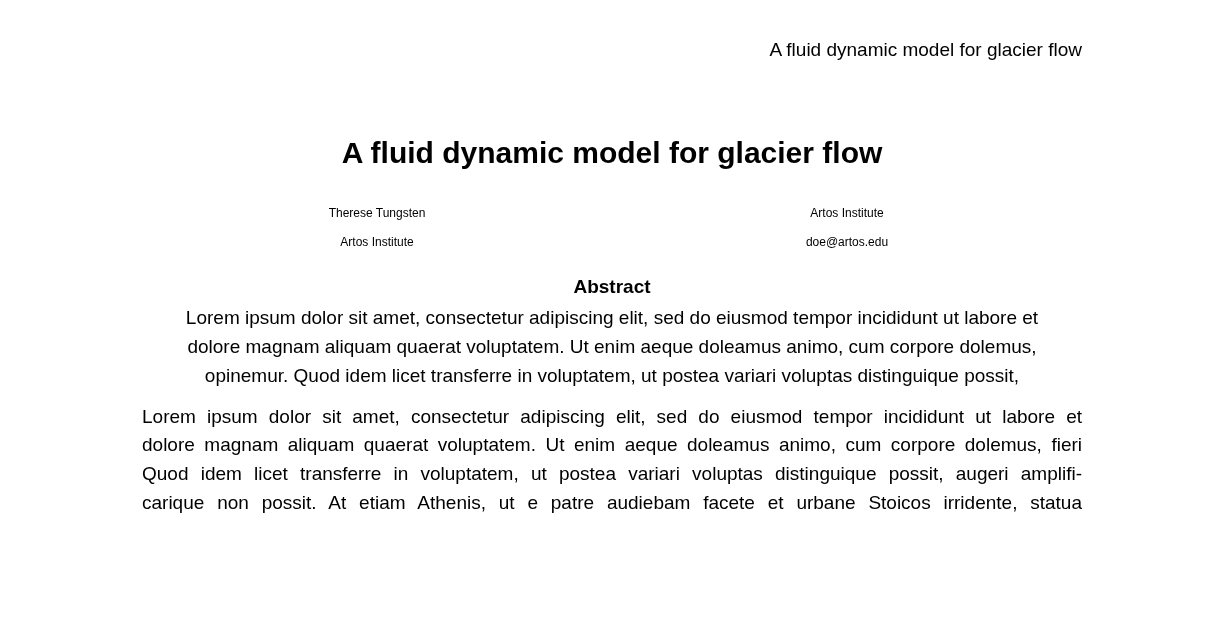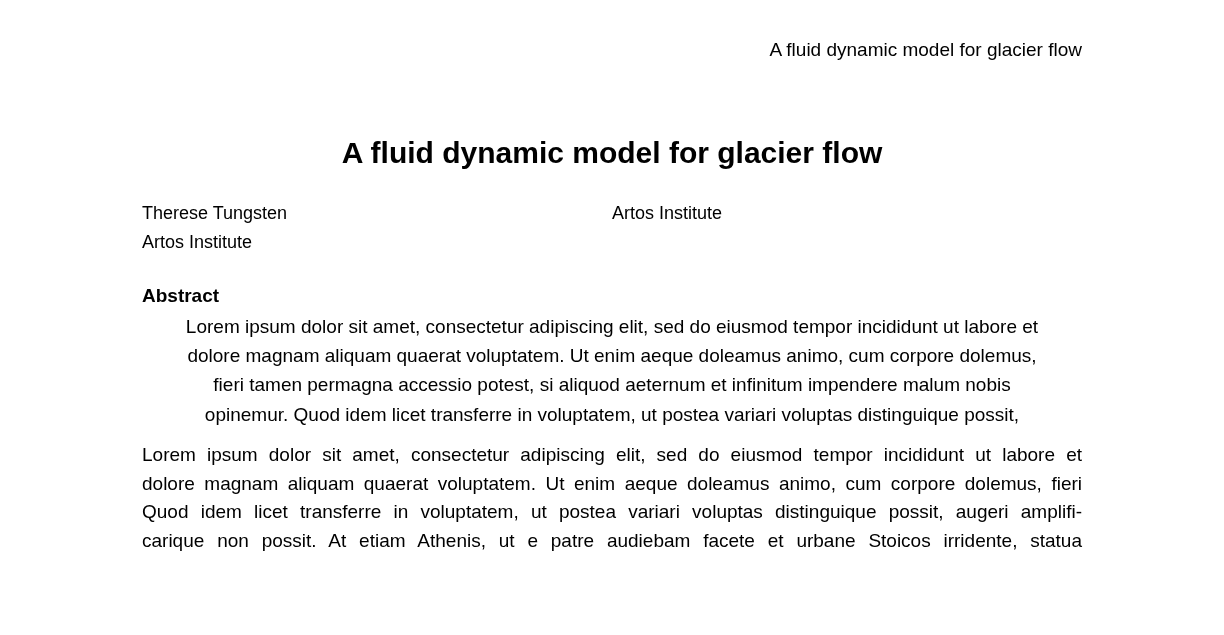--- a/index.html
+++ b/index.html
@@ -33,28 +33,29 @@
     font-weight: bold;
     text-align: center;
     line-height: 36px;
   }
   .authors-row {
     display: flex;
     margin-top: 28px;
   }
   .author-col {
     width: 50%;
-    text-align: left;
-    font-size: 18px;
+    text-align: center;
+    font-size: 12px;
     line-height: 29px;
   }
   .abstract-heading {
-    margin-top: 24px;
+    margin-top: 15px;
     font-size: 19px;
     font-weight: bold;
+    text-align: center;
     line-height: 29px;
   }
   .abstract-block {
     margin-top: 2px;
     font-size: 19px;
   }
   .abstract-line {
     text-align: center;
     line-height: 29.2px;
   }
@@ -79,29 +80,29 @@
 
     <h1 class="paper-title">A fluid dynamic model for glacier flow</h1>
 
     <div class="authors-row">
       <div class="author-col">
         <div>Therese Tungsten</div>
         <div>Artos Institute</div>
       </div>
       <div class="author-col">
         <div>Artos Institute</div>
+        <div>doe@artos.edu</div>
       </div>
     </div>
 
     <div class="abstract-heading">Abstract</div>
 
     <div class="abstract-block">
       <div class="abstract-line">Lorem ipsum dolor sit amet, consectetur adipiscing elit, sed do eiusmod tempor incididunt ut labore et</div>
       <div class="abstract-line">dolore magnam aliquam quaerat voluptatem. Ut enim aeque doleamus animo, cum corpore dolemus,</div>
-      <div class="abstract-line">fieri tamen permagna accessio potest, si aliquod aeternum et infinitum impendere malum nobis</div>
       <div class="abstract-line">opinemur. Quod idem licet transferre in voluptatem, ut postea variari voluptas distinguique possit,</div>
     </div>
 
     <div class="body-block">
       <div class="body-line">Lorem ipsum dolor sit amet, consectetur adipiscing elit, sed do eiusmod tempor incididunt ut labore et</div>
       <div class="body-line">dolore magnam aliquam quaerat voluptatem. Ut enim aeque doleamus animo, cum corpore dolemus, fieri</div>
       <div class="body-line">Quod idem licet transferre in voluptatem, ut postea variari voluptas distinguique possit, augeri amplifi-</div>
       <div class="body-line">carique non possit. At etiam Athenis, ut e patre audiebam facete et urbane Stoicos irridente, statua</div>
     </div>
 

